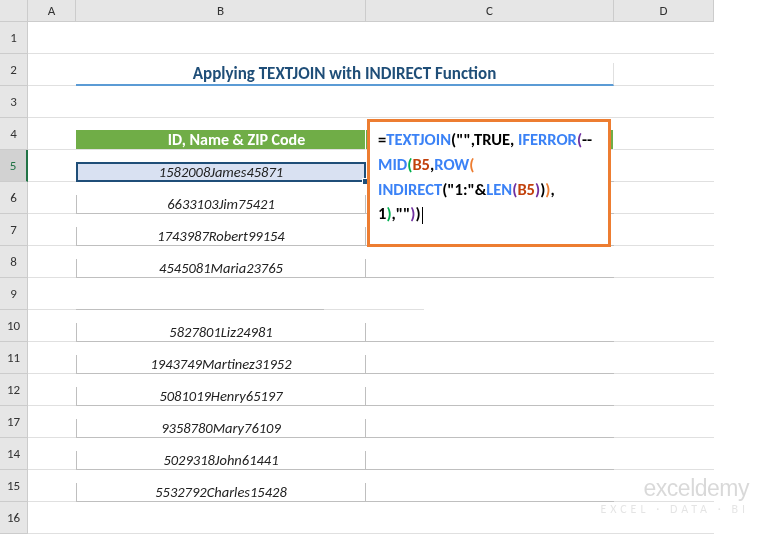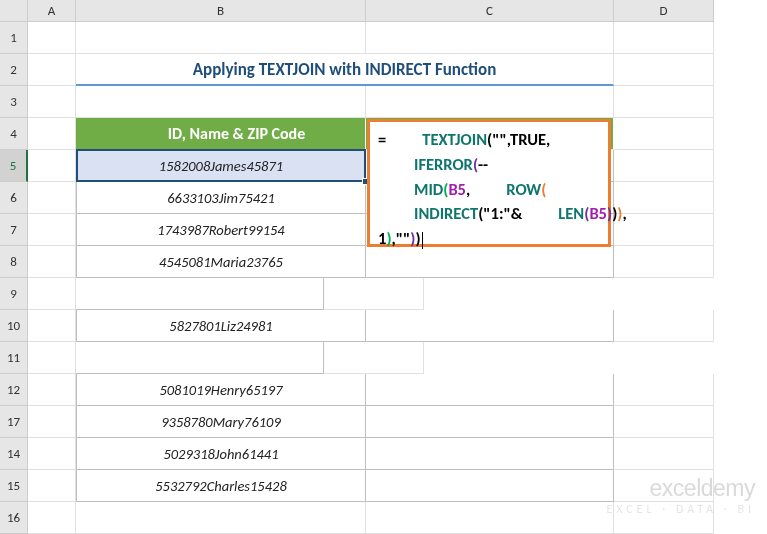--- a/index.html
+++ b/index.html
@@ -34,21 +34,21 @@
       background: #e6e6e6;
       border-right: 1px solid #ccc;
       border-bottom: 1px solid #ccc;
       display: flex; align-items: center; justify-content: center;
       font-size: 13px; color: #333;
     }
     .cw-a { width: 48px; }
     .cw-b { width: 290px; }
     .cw-c { width: 248px; }
     .cw-d { width: 100px; }
-    .grid-row { display: flex; height: 32px; }
+    .grid-row { display: flex; height: 32px; align-items: flex-end; }
     .cell {
       border-right: 1px solid #e0e0e0;
       border-bottom: 1px solid #e0e0e0;
       display: flex; align-items: center; justify-content: center;
       font-size: 14.5px; color: #222;
       overflow: visible;
     }
     .title-cell {
       font-weight: bold;
       color: #1f4e78;
@@ -91,29 +91,29 @@
       height: 128px;
       border: 3px solid #ed7d31;
       background: #fff;
       padding: 5px 8px;
       z-index: 10;
       font-size: 16.5px;
       line-height: 1.5;
       color: #000;
       font-weight: bold;
     }
-    .tk-fn { color: #0f766e; margin-left: 36px; }
-    .tk-ref { color: #a21caf; }
+    .tk-fn { color: #3b82f6; }
+    .tk-ref { color: #c2410c; }
     .tk-paren1 { color: #000; }
     .tk-paren2 { color: #7030a0; }
     .tk-paren3 { color: #00b050; }
     .tk-paren4 { color: #ed7d31; }
     .watermark {
       position: absolute;
-      right: 12px;
+      right: 18px;
       bottom: 18px;
       opacity: 0.22;
       text-align: right;
     }
     .watermark .wm1 { font-size: 23px; color: #555; font-family: 'Segoe UI', sans-serif; letter-spacing: -0.5px; }
     .watermark .wm2 { font-size: 12px; color: #888; letter-spacing: 4px; }
     .cursor-bar {
       display: inline-block;
       width: 1px; height: 17px;
       background: #000;
@@ -214,20 +214,21 @@
         <div class="cell cw-d"></div>
       </div>
     <div class="grid-row">
         <div class="cell cw-a"></div>
         <div class="cell cw-b tbl-cell tbl-left">5827801Liz24981</div>
         <div class="cell cw-c tbl-cell"></div>
         <div class="cell cw-d"></div>
       </div>
     <div class="grid-row">
         <div class="cell cw-a"></div>
+        <div class="cell cw-b tbl-cell tbl-left">1943749Martinez31952</div>
         <div class="cell cw-c tbl-cell"></div>
         <div class="cell cw-d"></div>
       </div>
     <div class="grid-row">
         <div class="cell cw-a"></div>
         <div class="cell cw-b tbl-cell tbl-left">5081019Henry65197</div>
         <div class="cell cw-c tbl-cell"></div>
         <div class="cell cw-d"></div>
       </div>
     <div class="grid-row">

